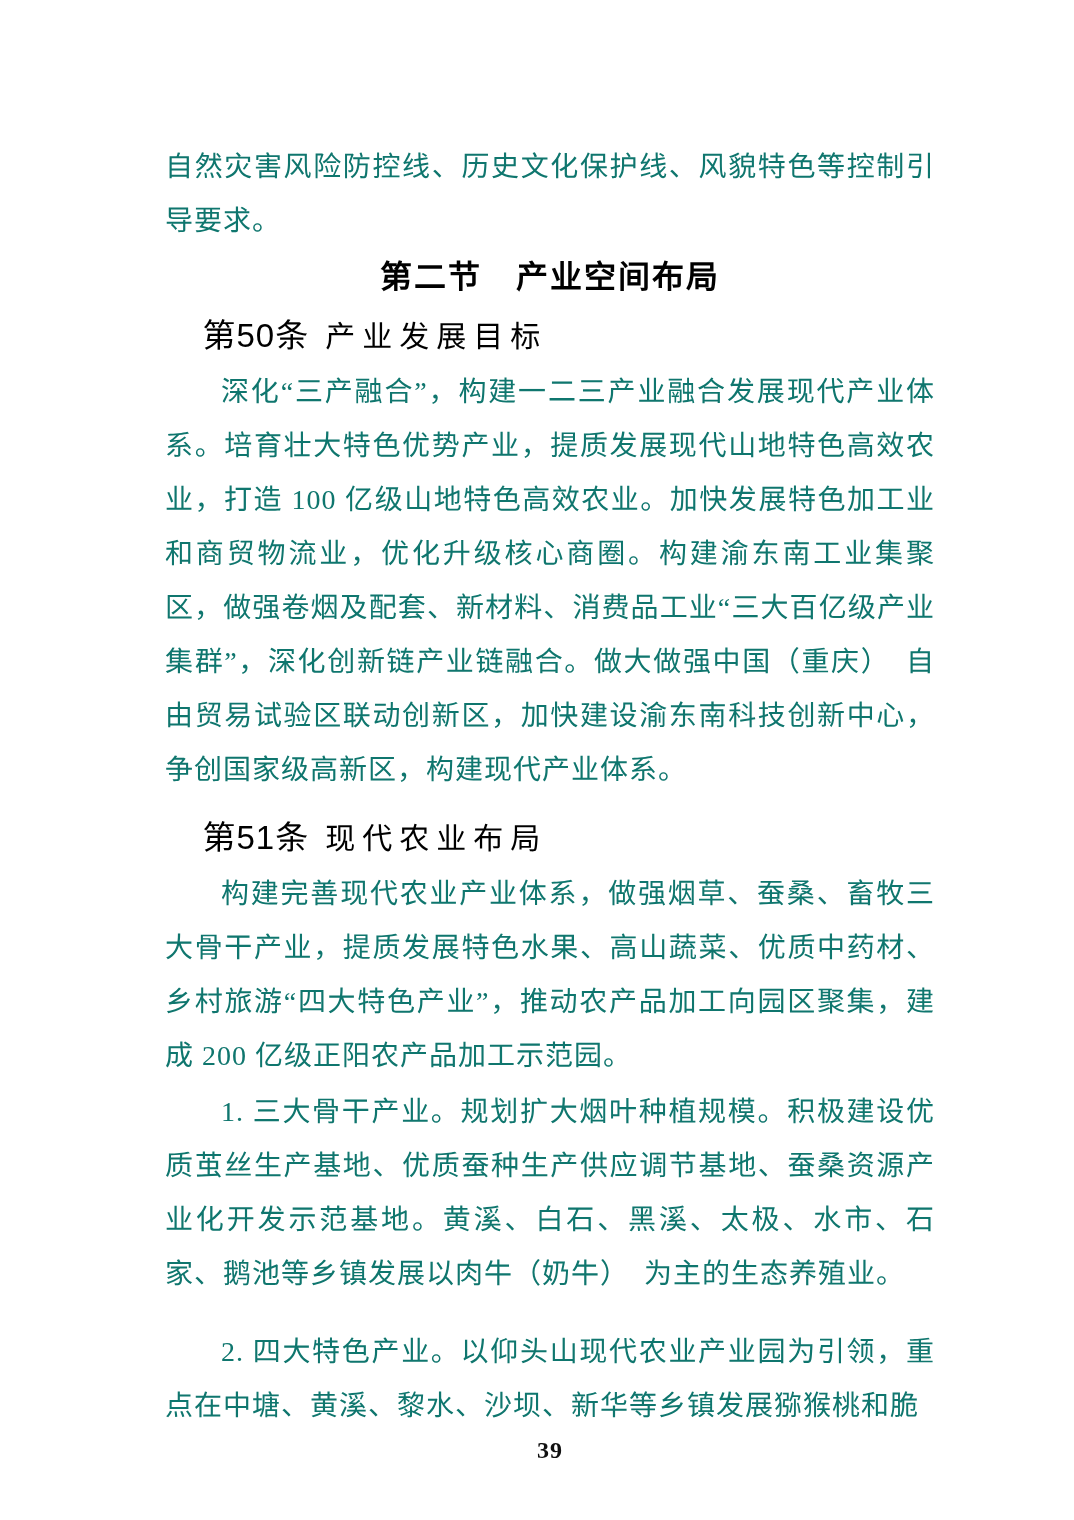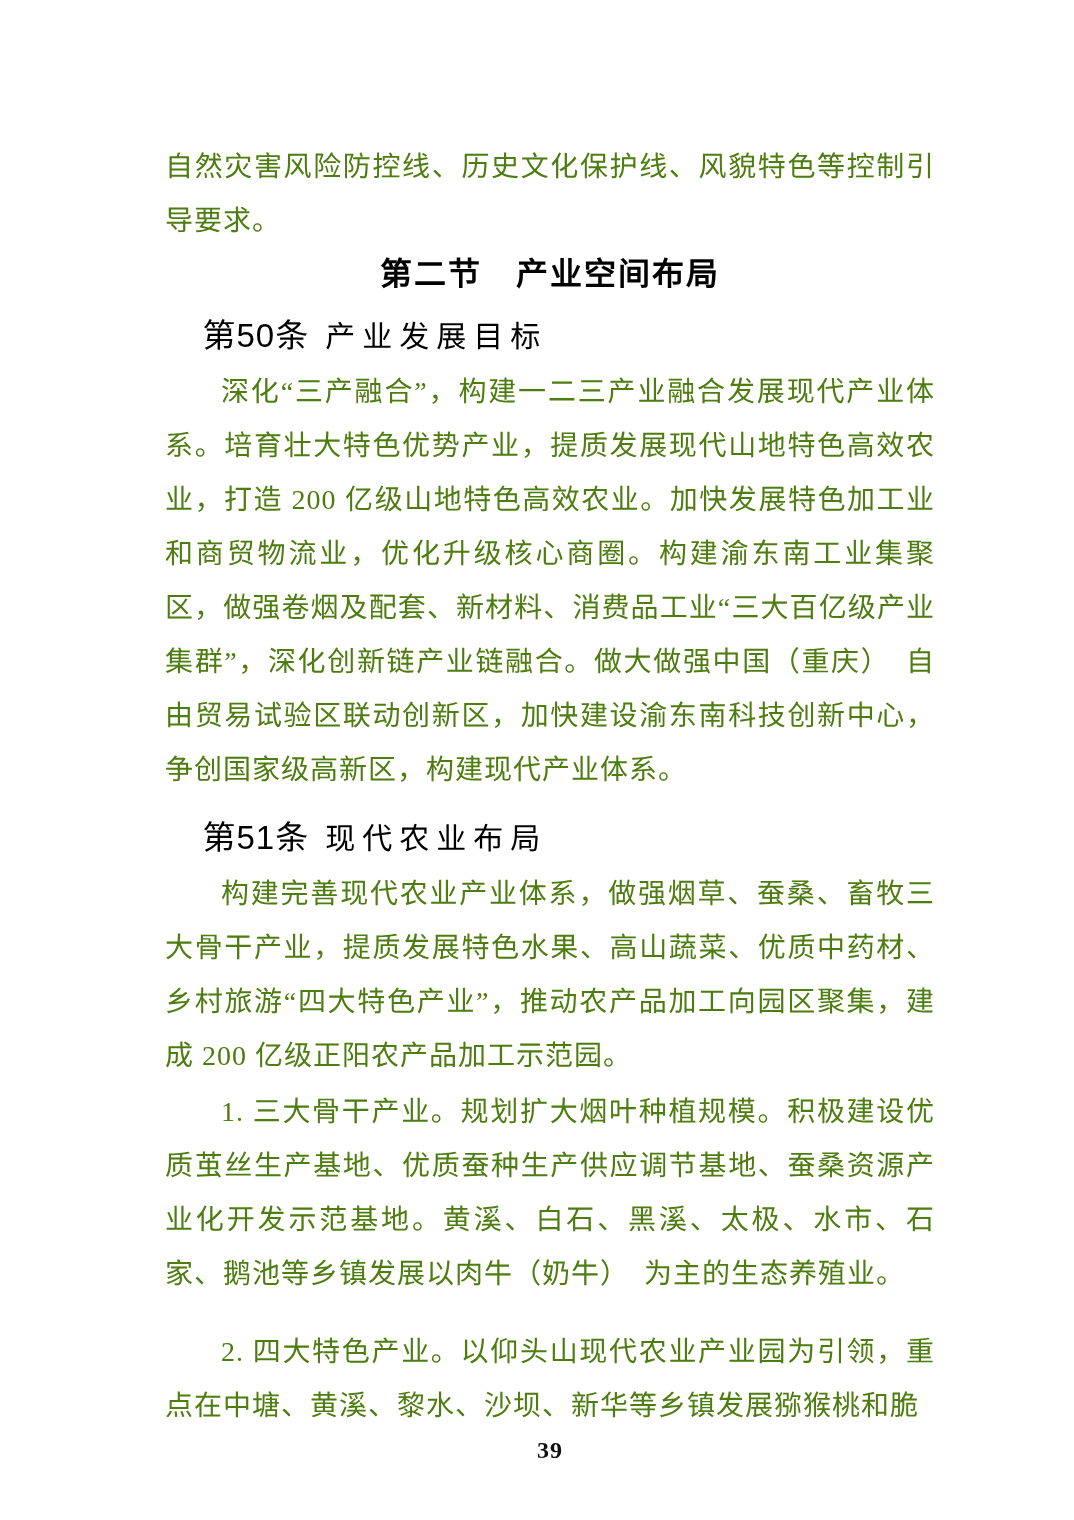--- a/index.html
+++ b/index.html
@@ -19,26 +19,26 @@
     font-family: "Liberation Serif", serif;
     overflow: hidden;
   }
   p.body {
     margin: 0;
     font-size: 28px;
     line-height: 54px;
     text-align: justify;
     text-justify: inter-character;
     letter-spacing: 1px;
-    color: #4d7c0f;
+    color: #0f766e;
   }
   p.indent { text-indent: 2em; }
   h2.section-title {
     margin: 6px 0 0 0;
-    font-family: Liberation Mono, monospace;
+    font-family: Liberation Sans, sans-serif;
     font-weight: bold;
     font-size: 32px;
     line-height: 46px;
     text-align: center;
     letter-spacing: 2px;
     color: #000000;
   }
   h3.article-heading {
     margin: 12px 0 0 0;
     font-weight: normal;
@@ -78,21 +78,21 @@
 <div class="page">
 
   <p class="body">自然灾害风险防控线、历史文化保护线、风貌特色等控制引导要求。</p>
 
   <h2 class="section-title">第二节　产业空间布局</h2>
 
   <h3 class="article-heading">
     <span class="article-no">第50条</span><span class="article-title">产业发展目标</span>
   </h3>
 
-  <p class="body indent">深化“三产融合”，构建一二三产业融合发展现代产业体系。培育壮大特色优势产业，提质发展现代山地特色高效农业，打造 200 亿级山地特色高效农业。加快发展特色加工业和商贸物流业，优化升级核心商圈。构建渝东南工业集聚区，做强卷烟及配套、新材料、消费品工业“三大百亿级产业集群”，深化创新链产业链融合。做大做强中国（重庆）　自由贸易试验区联动创新区，加快建设渝东南科技创新中心，争创国家级高新区，构建现代产业体系。</p>
+  <p class="body indent">深化“三产融合”，构建一二三产业融合发展现代产业体系。培育壮大特色优势产业，提质发展现代山地特色高效农业，打造 100 亿级山地特色高效农业。加快发展特色加工业和商贸物流业，优化升级核心商圈。构建渝东南工业集聚区，做强卷烟及配套、新材料、消费品工业“三大百亿级产业集群”，深化创新链产业链融合。做大做强中国（重庆）　自由贸易试验区联动创新区，加快建设渝东南科技创新中心，争创国家级高新区，构建现代产业体系。</p>
 
   <h3 class="article-heading second">
     <span class="article-no">第51条</span><span class="article-title">现代农业布局</span>
   </h3>
 
   <p class="body indent">构建完善现代农业产业体系，做强烟草、蚕桑、畜牧三大骨干产业，提质发展特色水果、高山蔬菜、优质中药材、乡村旅游“四大特色产业”，推动农产品加工向园区聚集，建成 200 亿级正阳农产品加工示范园。</p>
 
   <p class="body indent list-item-1">1. 三大骨干产业。规划扩大烟叶种植规模。积极建设优质茧丝生产基地、优质蚕种生产供应调节基地、蚕桑资源产业化开发示范基地。黄溪、白石、黑溪、太极、水市、石家、鹅池等乡镇发展以肉牛（奶牛）　为主的生态养殖业。</p>
 
   <p class="body indent list-item-2">2. 四大特色产业。以仰头山现代农业产业园为引领，重点在中塘、黄溪、黎水、沙坝、新华等乡镇发展猕猴桃和脆</p>

